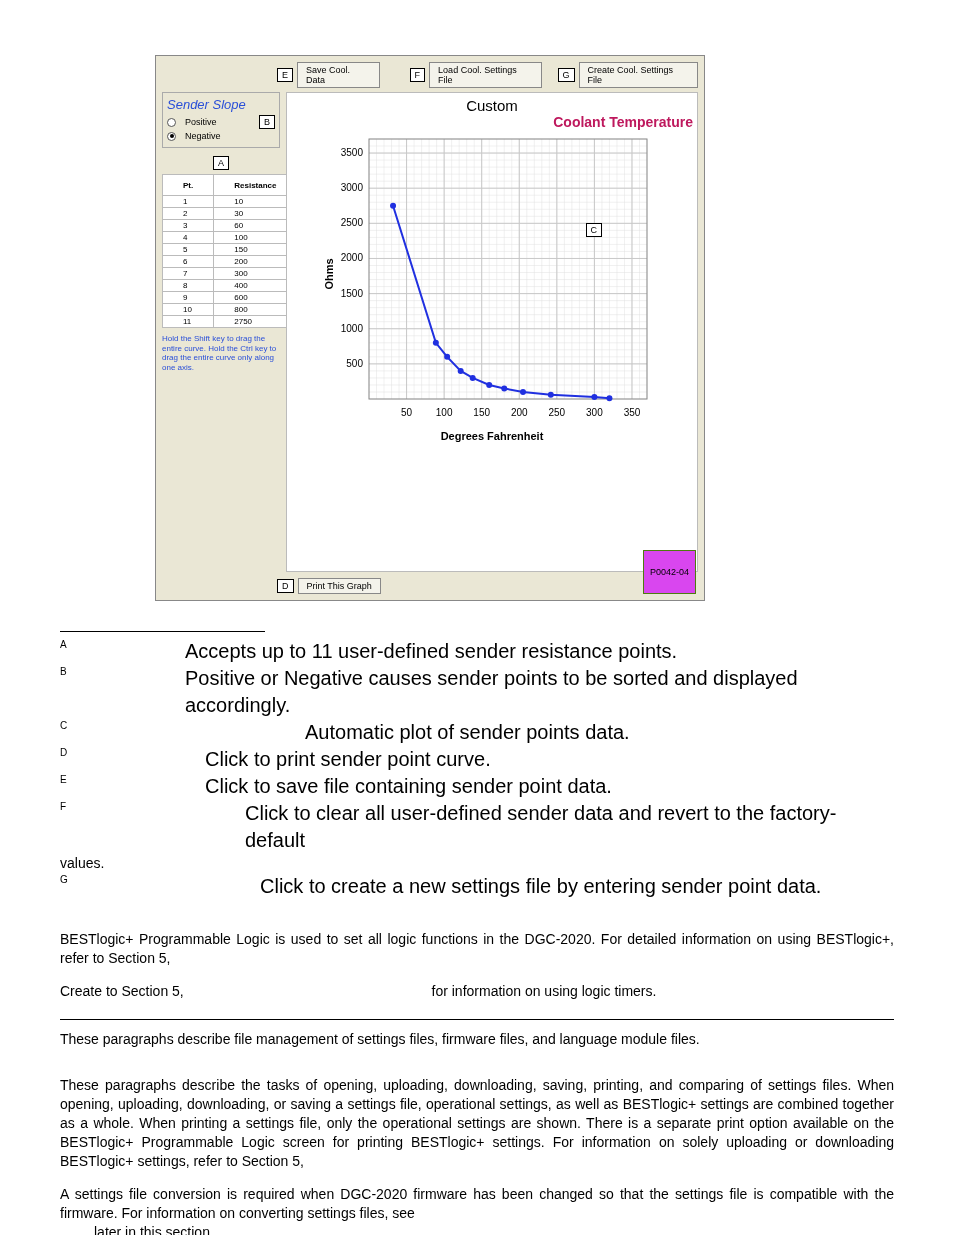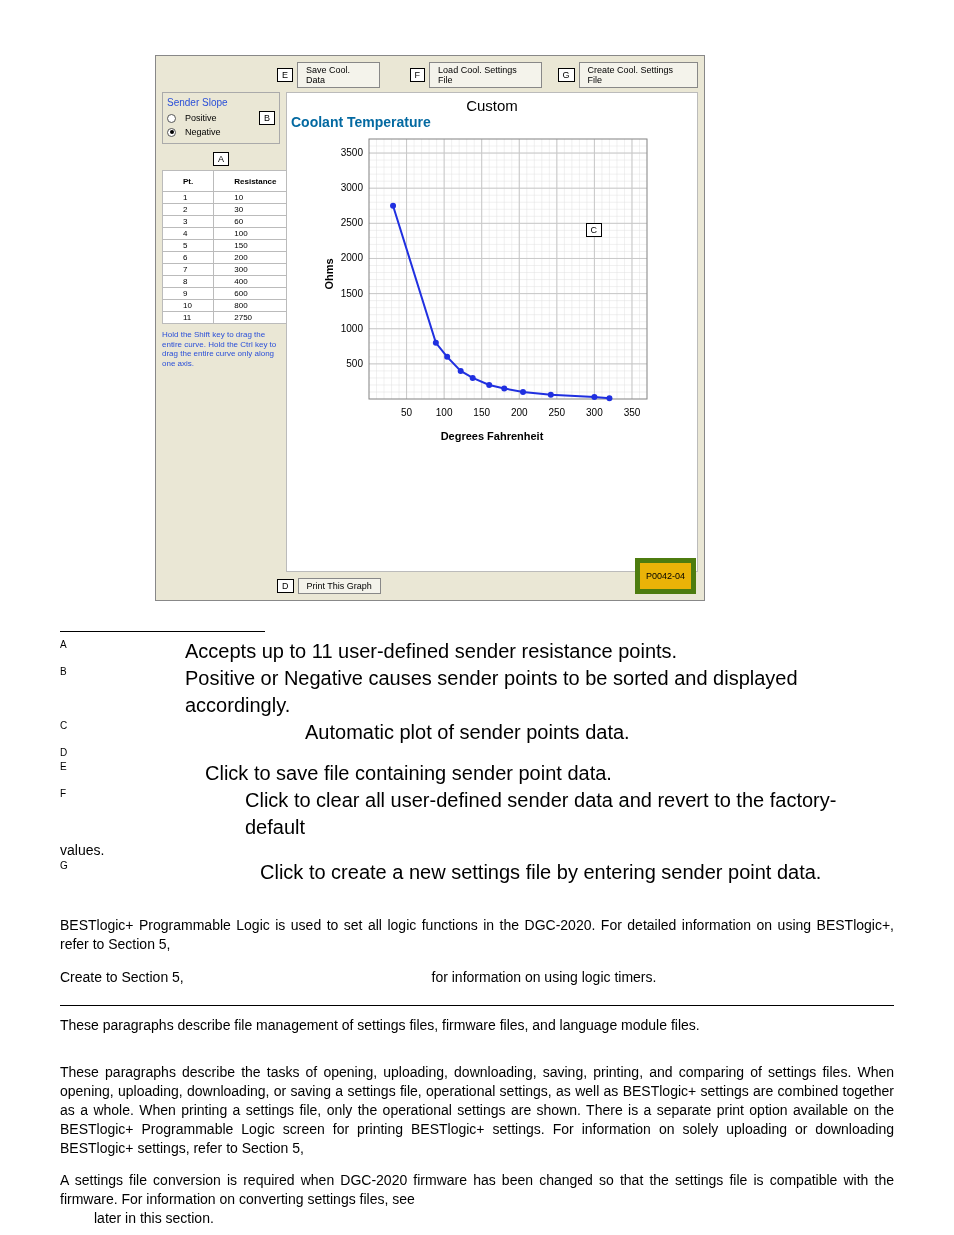--- a/index.html
+++ b/index.html
@@ -51,22 +51,23 @@
     gap: 4px;
   }
   .slope-box {
     border: 1px solid #aaa;
     padding: 4px;
     font-size: 9px;
     position: relative;
   }
   .slope-title {
     color: #2a4fd8;
-    font-size: 10px;
+    font-size: 13px;
     margin-bottom: 3px;
+    font-style: italic;
   }
   .radio-row { display: flex; align-items: center; gap: 9px; margin-bottom: 2px; }
   .radio-dot {
     width: 9px; height: 9px; border: 1px solid #555; border-radius: 50%;
     display: inline-block; position: relative; background:#fff;
   }
   .radio-dot.checked::after {
     content: ""; position: absolute; width: 4px; height: 4px; background: #000;
     border-radius: 50%; top: 1.5px; left: 1.5px;
   }
@@ -96,21 +97,21 @@
     background: #fff;
     border: 1px solid #bbb;
     padding: 4px;
     position: relative;
     height: 480px;
   }
   .graph-title1 {
     text-align: center; font-size: 15px; color: #000;
   }
   .graph-title2 {
-    text-align: left; font-size: 14px; color: #0369a1; font-weight: bold;
+    text-align: right; font-size: 14px; color: #be185d; font-weight: bold;
     margin-bottom: 4px;
   }
   .plot-box {
     position: relative;
     width: 330px;
     height: 280px;
     margin: 0 auto;
   }
   .ylabel {
     position: absolute;
@@ -133,23 +134,23 @@
     align-items: center;
     gap: 4px;
     margin-top: 6px;
     margin-left: 115px;
   }
   .figure-id {
     position: absolute;
     right: 8px;
     bottom: 6px;
     font-size: 9px;
-    background: #eab308;
-    border: 5px solid #4d7c0f;
-    padding: 8px 6px;
+    background: #d946ef;
+    border: 1px solid #4d7c0f;
+    padding: 16px 6px;
   }
 
   
   .body-section { font-size: 14px; line-height: 1.35; }
   .hr-line { border-top: 1px solid #000; width: 205px; margin: 0 0 6px 0; }
   .legend-row { display: flex; gap: 0; }
   .legend-letter { width: 125px; font-size: 10px; vertical-align: super; padding-left: 0; }
   .legend-text { flex: 1; font-size: 20px; text-align: left; }
   .legend-block { margin-bottom: 30px; }
   .legend-center { text-align: left; padding-left: 120px; }
@@ -411,20 +412,21 @@
     <div class="legend-row">
         <div class="legend-letter">B</div>
         <div class="legend-text">Positive or Negative causes sender points to be sorted and displayed accordingly.</div>
       </div>
     <div class="legend-row">
         <div class="legend-letter">C</div>
         <div class="legend-text legend-center">Automatic plot of sender points data.</div>
       </div>
     <div class="legend-row">
         <div class="legend-letter">D</div>
+        <div class="legend-text legend-center" style="padding-left:20px">Click to print sender point curve.</div>
       </div>
     <div class="legend-row">
         <div class="legend-letter">E</div>
         <div class="legend-text legend-center" style="padding-left:20px">Click to save file containing sender point data.</div>
       </div>
     <div class="legend-row">
         <div class="legend-letter">F</div>
         <div class="legend-text legend-center" style="padding-left:60px">Click to clear all user-defined sender data and revert to the factory-default</div>
       </div>
     <div>values.</div>

